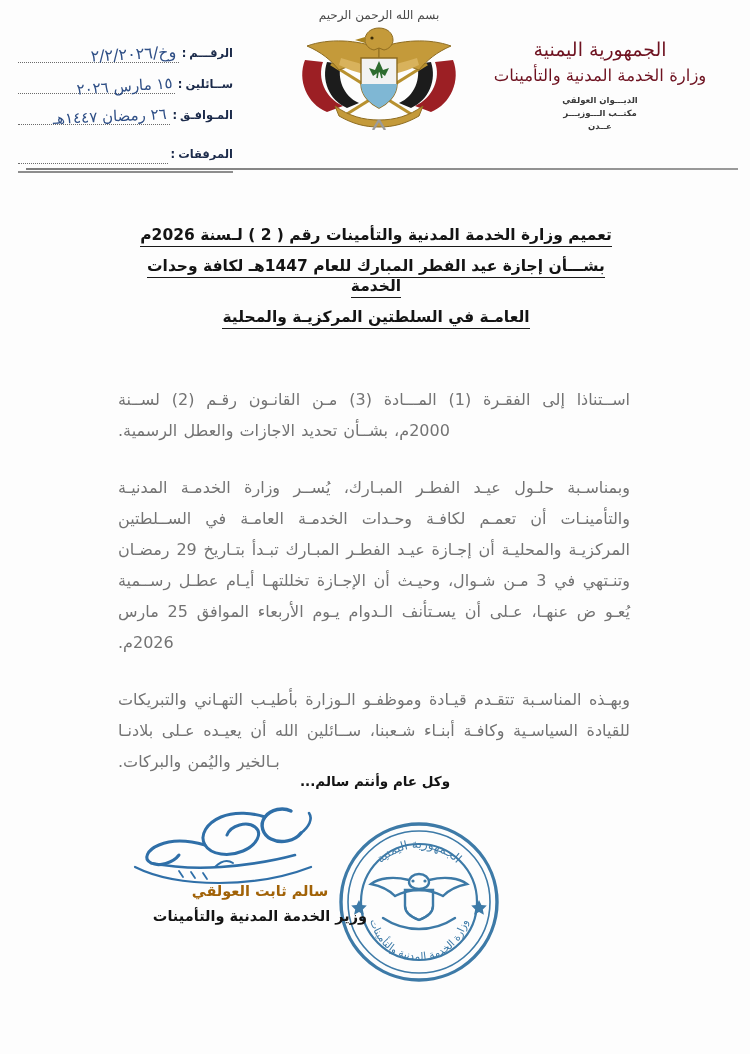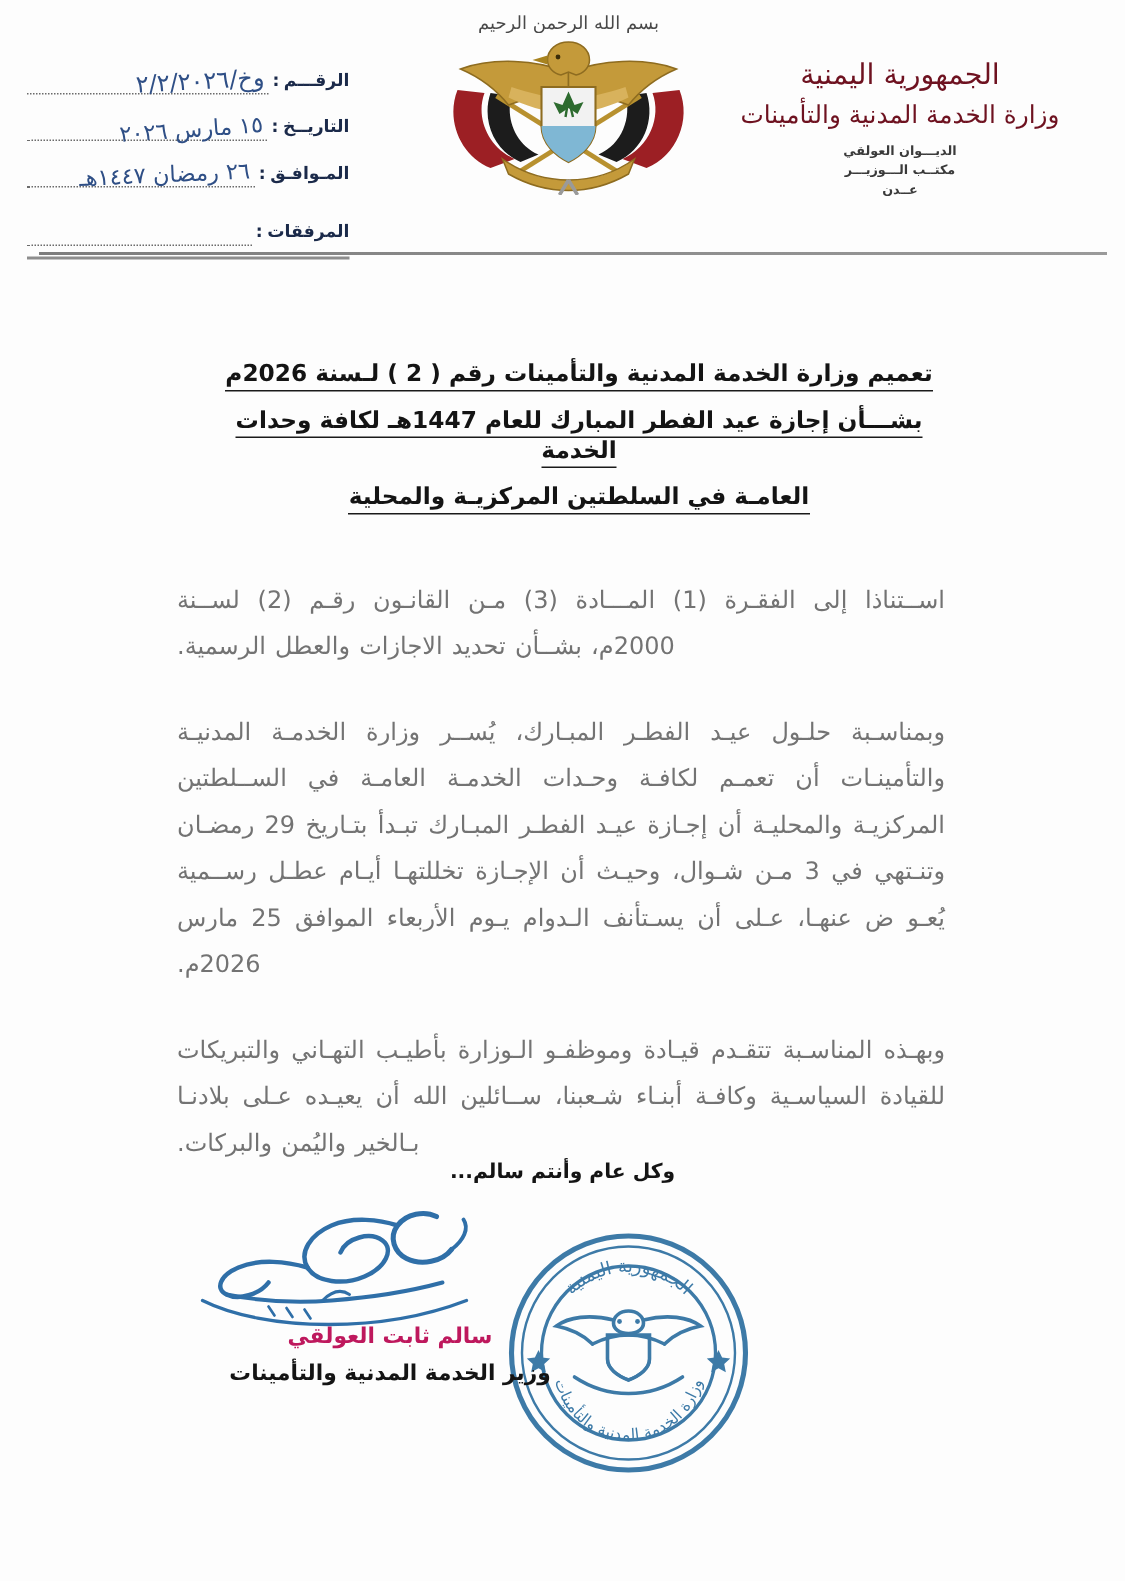--- a/index.html
+++ b/index.html
@@ -145,25 +145,24 @@
     left: 26px;
     right: 12px;
     height: 1.6px;
     background: linear-gradient(to left, #9a9a9a, #7d7d7d);
   }
 
   
   .title-block {
     position: absolute;
     top: 225px;
-    left: 130px;
+    left: 120px;
     width: 512px;
     text-align: center;
     direction: rtl;
-    margin-top: 14px;
   }
   .title-line {
     font-size: 15.5px;
     font-weight: bold;
     color: #141414;
     line-height: 20px;
     margin-bottom: 11px;
     display: block;
   }
   .title-line > span {
@@ -226,21 +225,21 @@
     position: absolute;
     top: 78px;
     left: 0;
     width: 330px;
     text-align: center;
     direction: rtl;
   }
   .sign-name {
     font-size: 14.5px;
     font-weight: bold;
-    color: #be185d;
+    color: #a16207;
     letter-spacing: 0.5px;
     margin-bottom: 9px;
   }
   .sign-role {
     font-size: 14.5px;
     font-weight: bold;
     color: #141414;
     letter-spacing: 0.3px;
   }
 </style>
@@ -255,21 +254,21 @@
 
       <div class="form-row">
         <span class="form-label">الرقـــم</span>
         <span class="form-colon">:</span>
         <span class="form-fill">
           <span class="form-value">وخ/٢/٢/٢٠٢٦</span>
         </span>
       </div>
 
       <div class="form-row">
-        <span class="form-label">التاريــخ</span>
+        <span class="form-label">ســائلين</span>
         <span class="form-colon">:</span>
         <span class="form-fill">
           <span class="form-value v-date">١٥ مارس ٢٠٢٦</span>
         </span>
       </div>
 
       <div class="form-row">
         <span class="form-label">المـوافـق</span>
         <span class="form-colon">:</span>
         <span class="form-fill">

